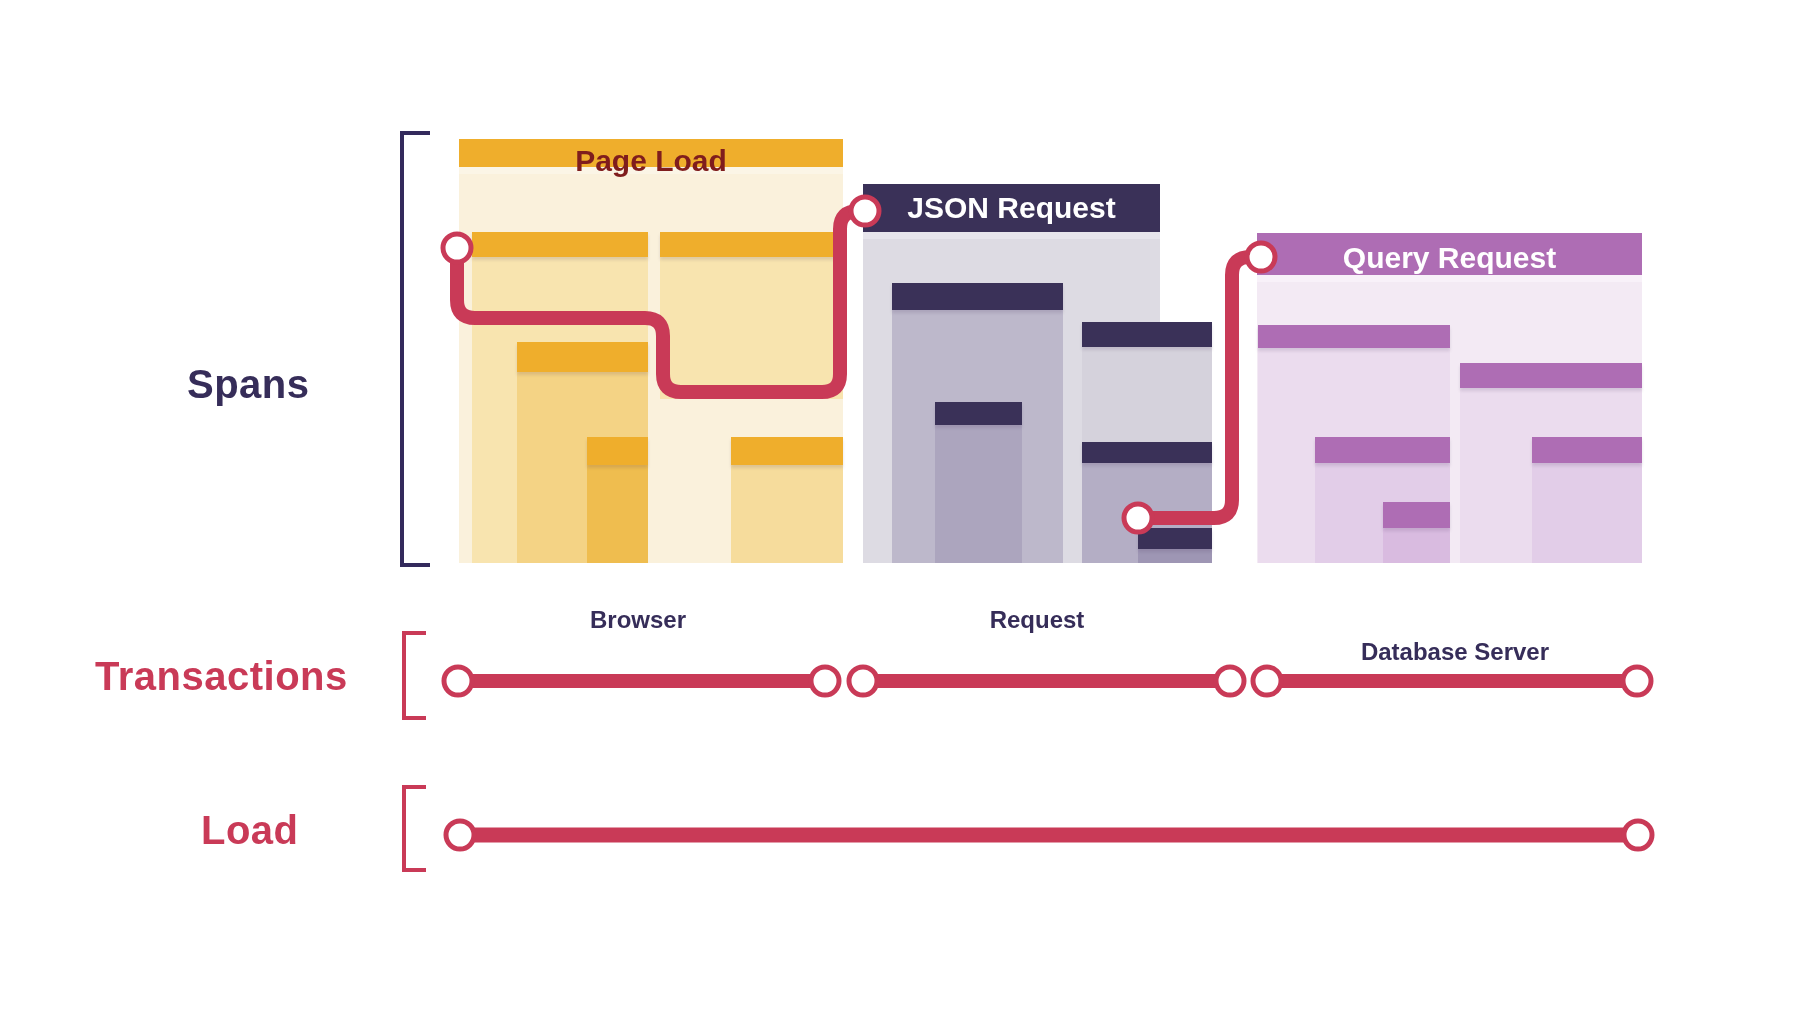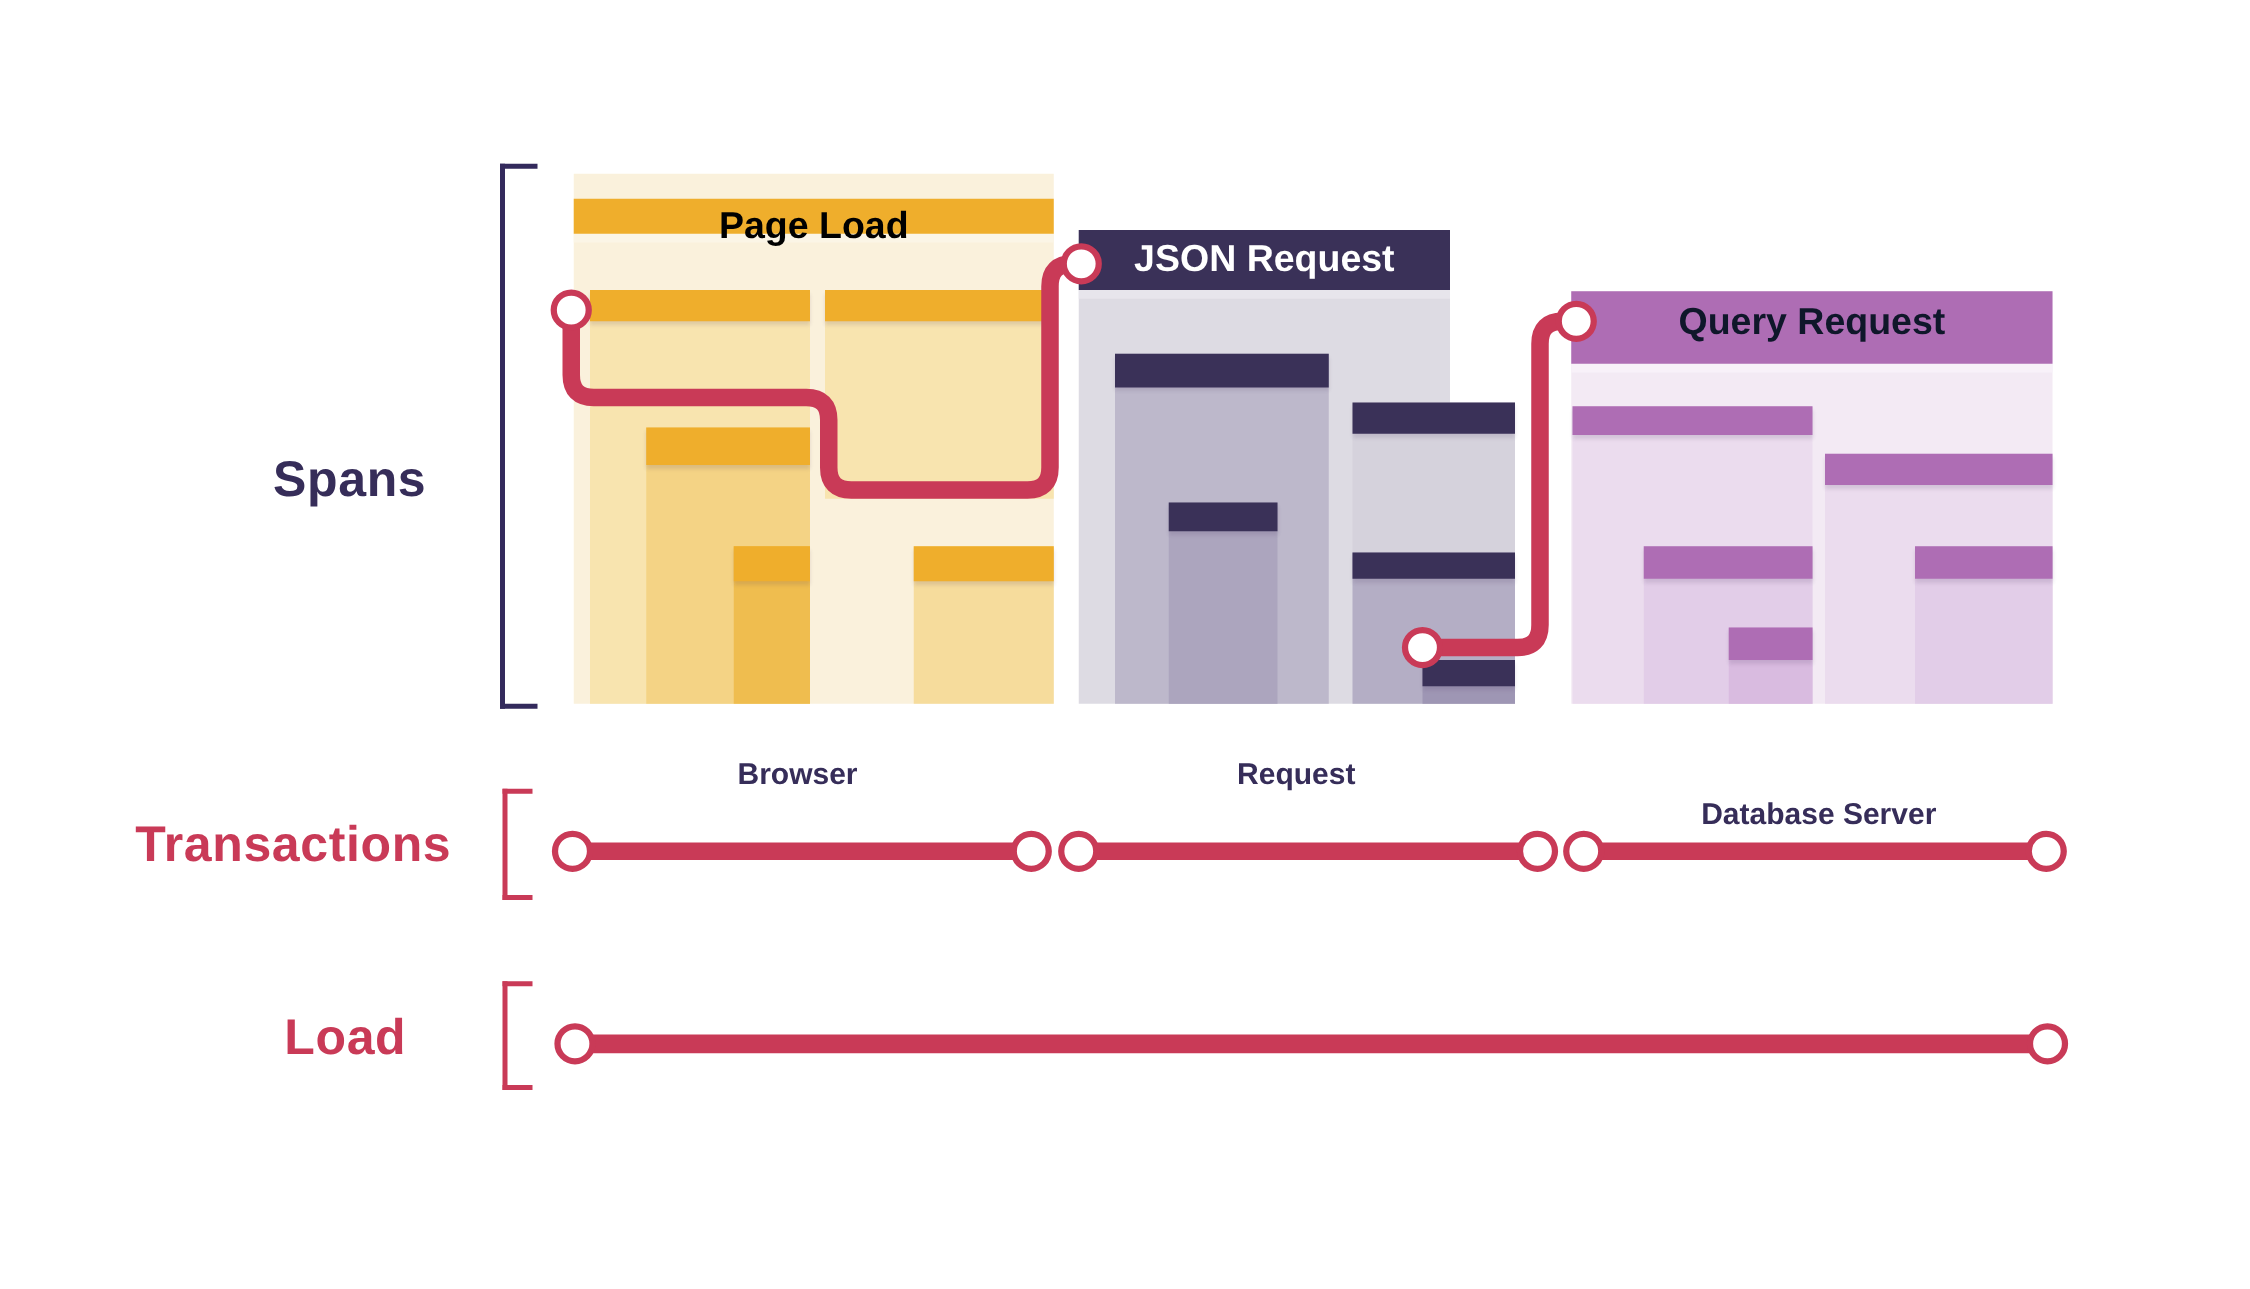--- a/index.html
+++ b/index.html
@@ -12,21 +12,21 @@
     height: 1031px;
     background: #ffffff;
     overflow: hidden;
   }
 
   
   .side-label {
     position: absolute;
     font-weight: bold;
     font-size: 40px;
-    text-align: right;
+    text-align: left;
     letter-spacing: 0.5px;
   }
   .lbl-spans        { left: 187px; top: 362px; width: 154px; color: #362D59; }
   .lbl-transactions { left: 95px;  top: 654px; width: 266px; color: #C93A57; }
   .lbl-trace        { left: 201px; top: 808px; width: 124px; color: #C93A57; }
 
   
   .svc-label {
     position: absolute;
     top: 606px;
@@ -62,23 +62,22 @@
   }
   .blk { position: absolute; }
   .blk-h {
     position: absolute; left: 0; top: 0; width: 100%;
     box-shadow: 0 3px 3px rgba(70, 50, 90, 0.14);
   }
 
   
   .box-pl { left: 459px; top: 139px; width: 384px; height: 424px; background: #FAF1DC; }
   .box-pl .box-header {
-    height: 28px; line-height: 44px; background: #EFAE2C; color: #000000;
+    height: 28px; line-height: 44px; background: #EFAE2C; color: #7f1d1d;
     box-shadow: 0 7px 0 #FBF5E6;
-    margin-top: 20px;
   }
   .pl-c1   { left: 13px;  top: 93px;  width: 176px; height: 331px; background: #F8E4AF; }
   .pl-c1 .blk-h   { height: 25px; background: #EFAE2C; }
   .pl-c1g  { left: 58px;  top: 203px; width: 131px; height: 221px; background: #F4D385; }
   .pl-c1g .blk-h  { height: 30px; background: #EFAE2C; }
   .pl-c1gg { left: 128px; top: 298px; width: 61px;  height: 126px; background: #EFBD4F; }
   .pl-c1gg .blk-h { height: 28px; background: #EFAE2C; }
   .pl-c2   { left: 201px; top: 93px;  width: 183px; height: 167px; background: #F8E4AF; }
   .pl-c2 .blk-h   { height: 25px; background: #EFAE2C; }
   .pl-c2b  { left: 272px; top: 298px; width: 112px; height: 126px; background: #F6DC9C; }
@@ -97,21 +96,21 @@
   .jr-c2   { left: 219px; top: 138px; width: 130px; height: 120px; background: #D5D2DC; }
   .jr-c2 .blk-h   { height: 25px; background: #3A3158; }
   .jr-c2g  { left: 219px; top: 258px; width: 130px; height: 121px; background: #B4AEC5; }
   .jr-c2g .blk-h  { height: 21px; background: #3A3158; }
   .jr-c2gg { left: 275px; top: 344px; width: 74px;  height: 35px;  background: #9E96B4; }
   .jr-c2gg .blk-h { height: 21px; background: #3A3158; }
 
   
   .box-qr { left: 1257px; top: 233px; width: 385px; height: 330px; background: #F3EAF4; }
   .box-qr .box-header {
-    height: 58px; line-height: 50px; background: #AE6DB4; color: #0f172a;
+    height: 42px; line-height: 50px; background: #AE6DB4; color: #ffffff;
     box-shadow: 0 7px 0 #F8F1F9;
   }
   .qr-c1   { left: 1px;   top: 92px;  width: 192px; height: 238px; background: #EBDCEE; }
   .qr-c1 .blk-h   { height: 23px; background: #AE6DB4; }
   .qr-c1g  { left: 58px;  top: 204px; width: 135px; height: 126px; background: #E2CDE8; }
   .qr-c1g .blk-h  { height: 26px; background: #AE6DB4; }
   .qr-c1gg { left: 126px; top: 269px; width: 67px;  height: 61px;  background: #D9BBE0; }
   .qr-c1gg .blk-h { height: 26px; background: #AE6DB4; }
   .qr-c2   { left: 203px; top: 130px; width: 182px; height: 200px; background: #EBDCEE; }
   .qr-c2 .blk-h   { height: 25px; background: #AE6DB4; }

